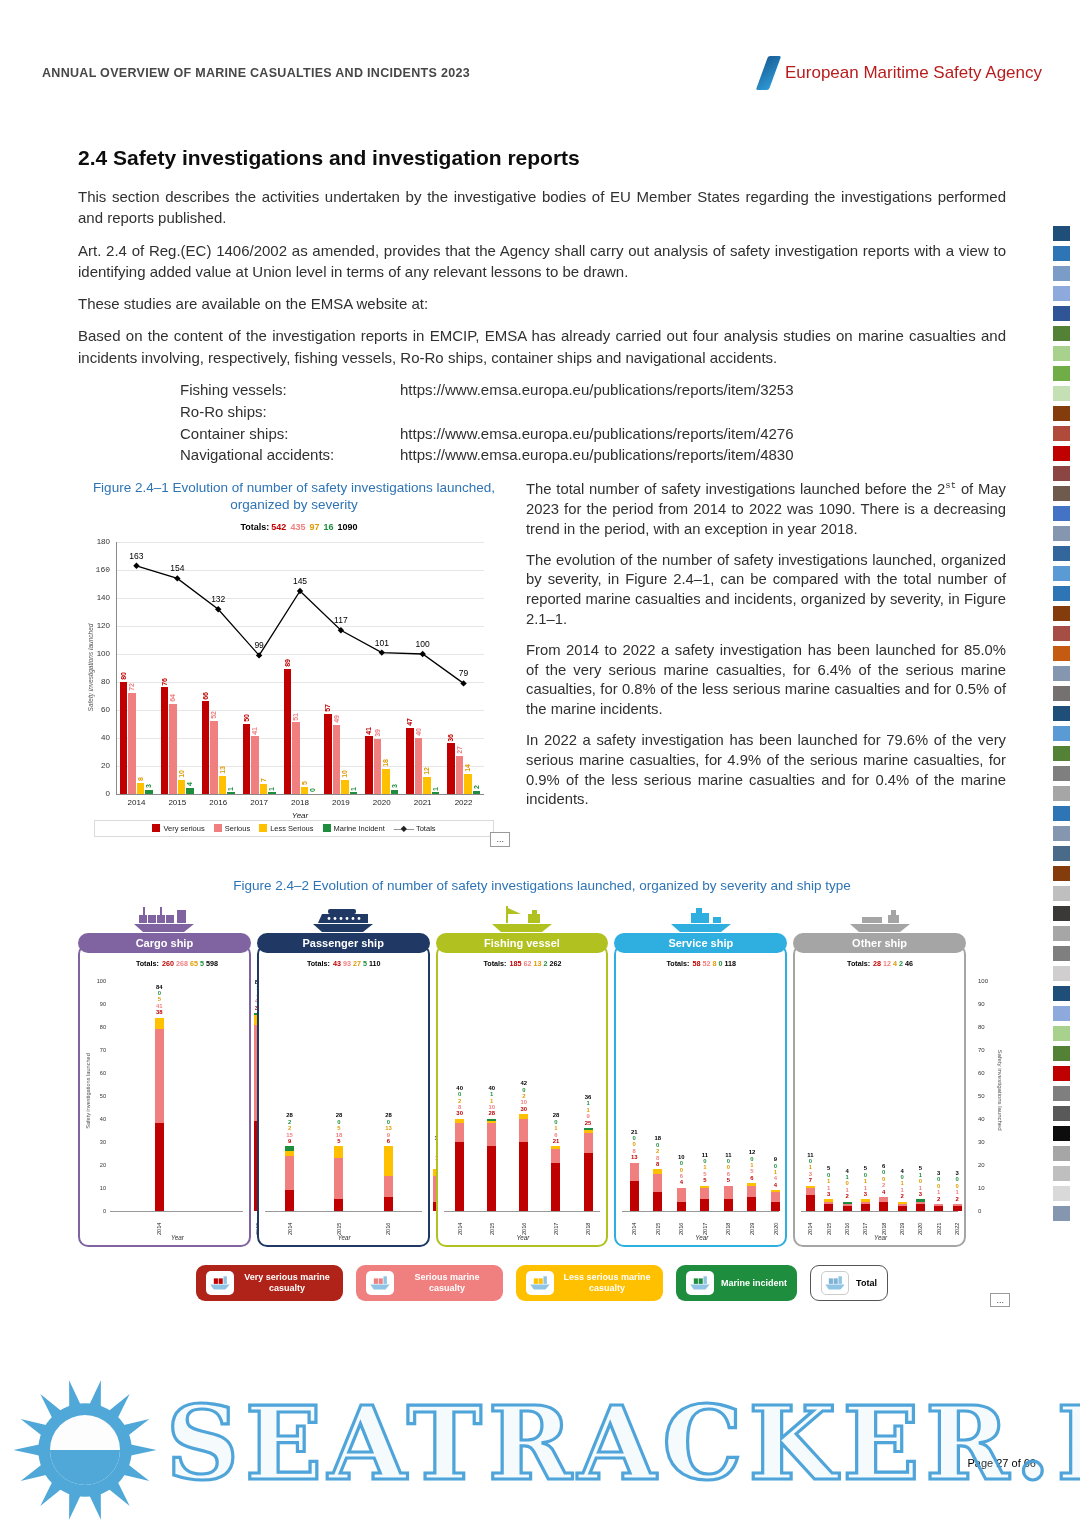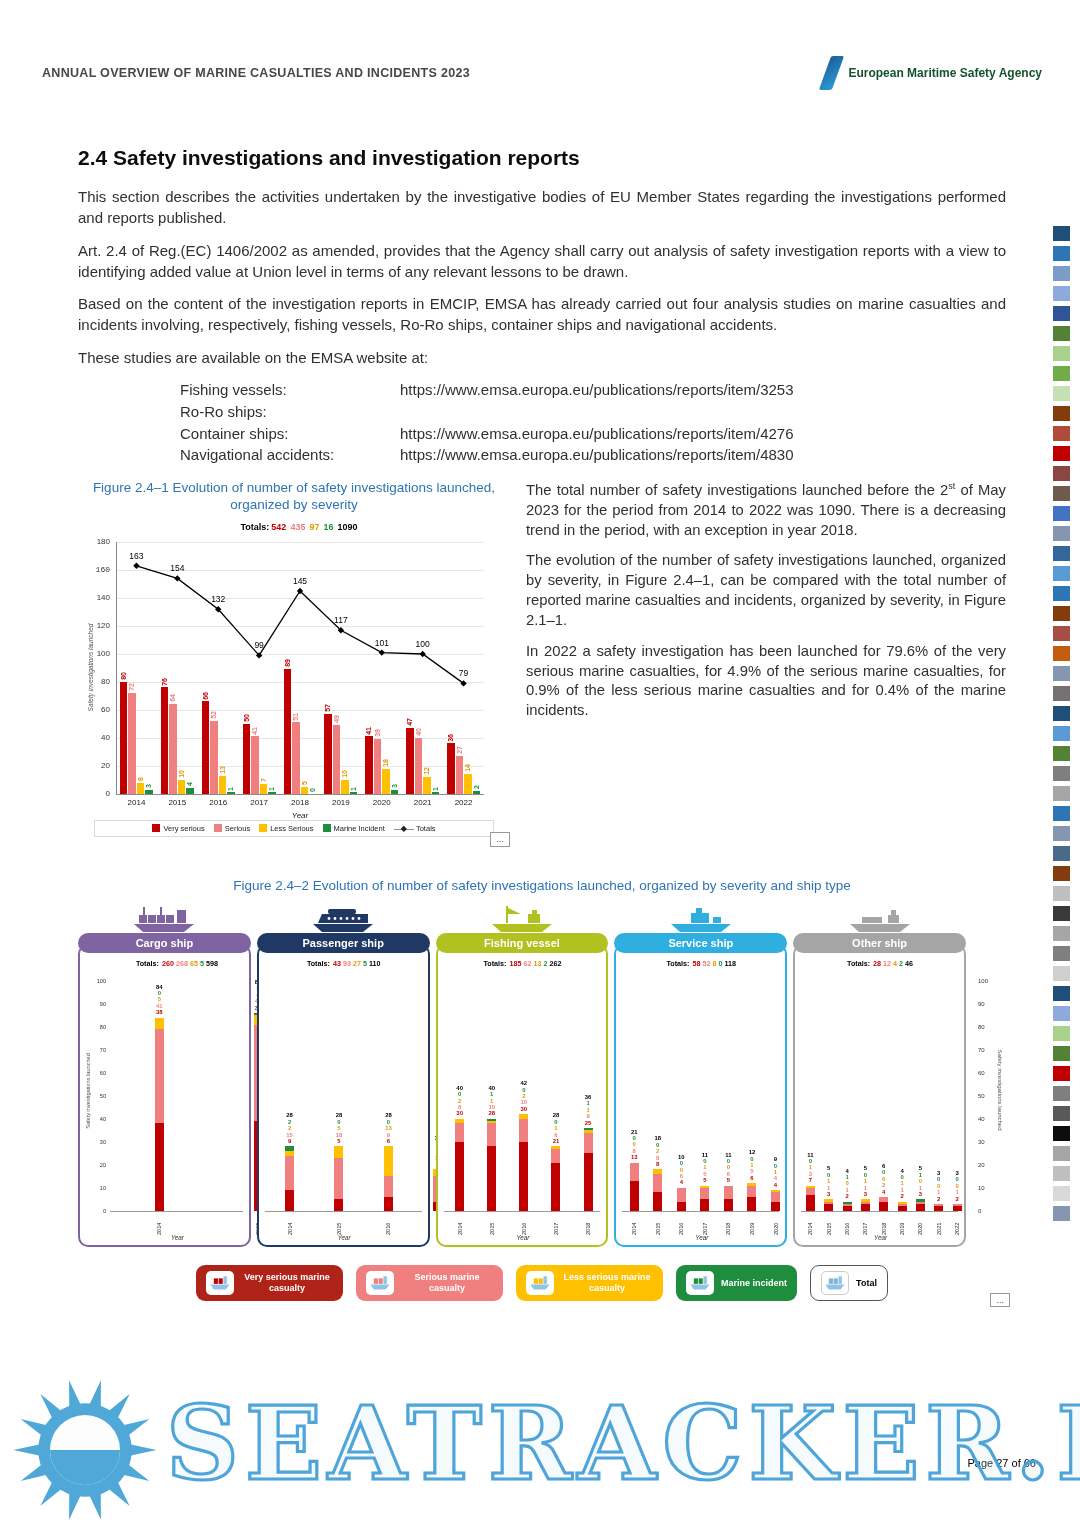--- a/index.html
+++ b/index.html
@@ -3,38 +3,38 @@
 <meta charset="utf-8">
 <style>
   *{margin:0;padding:0;box-sizing:border-box;}
   html,body{background:#fff;}
   .page{position:relative;width:1080px;height:1527px;background:#fff;overflow:hidden;
         font-family:"Liberation Sans",sans-serif;color:#2b2b2b;}
   
   .doc-header{position:absolute;top:56px;left:42px;right:38px;display:flex;justify-content:space-between;align-items:center;}
   .doc-title{font-size:12.5px;font-weight:bold;color:#474747;letter-spacing:.3px;}
   .agency{display:flex;align-items:center;gap:10px;}
-  .agency-name{font-size:12px;color:#14532d;font-weight:bold;}
+  .agency-name{font-size:17px;color:#b91c1c;}
   .slash{width:13px;height:34px;background:linear-gradient(135deg,#1b5e97,#2e9bd6);transform:skewX(-20deg);border-radius:2px;}
   
   .edge-strip{position:absolute;right:10px;top:226px;width:17px;display:flex;flex-direction:column;gap:5px;z-index:5;}
   .edge-sq{width:17px;height:15px;}
   
   .content{position:absolute;left:78px;top:146px;width:928px;}
   .section-title{font-size:21px;font-weight:bold;color:#0d0d0d;margin-bottom:16px;}
   .content p.body{font-size:15px;line-height:1.42;text-align:justify;margin-bottom:11px;color:#303030;}
   .links{margin:10px 0 4px 102px;}
   .link-row{display:flex;font-size:15px;line-height:1.45;color:#303030;}
   .link-label{width:220px;}
   .two-col{display:flex;gap:16px;margin-top:14px;}
   .fig-col{flex:0 0 432px;}
   .fig-caption{color:#2E74B5;font-size:13.5px;line-height:1.25;text-align:center;margin-bottom:8px;}
   .right-col{flex:1;}
   .right-col p{font-size:14.8px;line-height:1.34;text-align:justify;margin-bottom:11px;color:#303030;}
-  sup{font-size:9px;}
+  sup{font-size:9px;font-family:Liberation Mono, monospace;}
   
   .chart1{position:relative;width:424px;height:336px;margin-left:2px;}
   .c1-th{position:absolute;top:0;left:36px;width:368px;text-align:center;font-size:9px;font-weight:bold;color:#000;}
   .c1-th span{margin:0 2px;}
   .c1-grid{position:absolute;height:1px;background:#E6E6E6;}
   .c1-axis-y{position:absolute;width:1px;background:#8a8a8a;}
   .c1-axis-x{position:absolute;height:1px;background:#8a8a8a;}
   .c1-yt{position:absolute;font-size:8px;text-align:right;color:#333;}
   .c1-bar{position:absolute;}
   .c1-blab{position:absolute;writing-mode:vertical-rl;transform:rotate(180deg);font-size:7px;font-weight:bold;line-height:9px;}
@@ -153,22 +153,22 @@
       <div class="edge-sq" style="background: rgb(166, 166, 166);"></div>
       <div class="edge-sq" style="background: rgb(191, 191, 191);"></div>
       <div class="edge-sq" style="background: rgb(217, 217, 217);"></div>
       <div class="edge-sq" style="background: rgb(132, 150, 176);"></div>
     </div>
 
   <div class="content">
     <h1 class="section-title">2.4 Safety investigations and investigation reports</h1>
     <p class="body">This section describes the activities undertaken by the investigative bodies of EU Member States regarding the investigations performed and reports published.</p>
     <p class="body">Art. 2.4 of Reg.(EC) 1406/2002 as amended, provides that the Agency shall carry out analysis of safety investigation reports with a view to identifying added value at Union level in terms of any relevant lessons to be drawn.</p>
+    <p class="body">These studies are available on the EMSA website at:</p>
     <p class="body">Based on the content of the investigation reports in EMCIP, EMSA has already carried out four analysis studies on marine casualties and incidents involving, respectively, fishing vessels, Ro-Ro ships, container ships and navigational accidents.</p>
-    <p class="body">These studies are available on the EMSA website at:</p>
 
     <div class="links">
       <div class="link-row">
         <span class="link-label">Fishing vessels:</span>
         <span class="link-url">https://www.emsa.europa.eu/publications/reports/item/3253</span>
       </div>
       <div class="link-row">
         <span class="link-label">Ro-Ro ships:</span>
       </div>
       <div class="link-row">
@@ -320,20 +320,21 @@
               <span class="c1-lgi"><span class="c1-lgsw" style="background:#FFC000"></span>Less Serious</span>
               <span class="c1-lgi"><span class="c1-lgsw" style="background:#1E8E3E"></span>Marine Incident</span>
               <span class="c1-lgi"><span class="c1-lgline">—◆—</span>Totals</span>
             </div>
             <div class="c1-more">...</div>
           </div>
       </div>
       <div class="right-col">
         <p><span>The total number of safety investigations launched before the 2</span><sup>st</sup><span> of May 2023 for the period from 2014 to 2022 was 1090. There is a decreasing trend in the period, with an exception in year 2018.</span></p>
         <p>The evolution of the number of safety investigations launched, organized by severity, in Figure 2.4–1, can be compared with the total number of reported marine casualties and incidents, organized by severity, in Figure 2.1–1.</p>
+        <p>From 2014 to 2022 a safety investigation has been launched for 85.0% of the very serious marine casualties, for 6.4% of the serious marine casualties, for 0.8% of the less serious marine casualties and for 0.5% of the marine incidents.</p>
         <p>In 2022 a safety investigation has been launched for 79.6% of the very serious marine casualties, for 4.9% of the serious marine casualties, for 0.9% of the less serious marine casualties and for 0.4% of the marine incidents.</p>
       </div>
     </div>
 
     <div class="fig2-caption">Figure 2.4–2 Evolution of number of safety investigations launched, organized by severity and ship type</div>
     <div id="panels" class="panels">
         <div class="panel panel-first" style="--pc: #8064A2;">
           <div class="panel-icon">
             <svg width="64" height="28" viewBox="0 0 64 28">
               <path d="M2,19 L62,19 L52,27 L11,27 Z" fill="#8064A2"></path>

